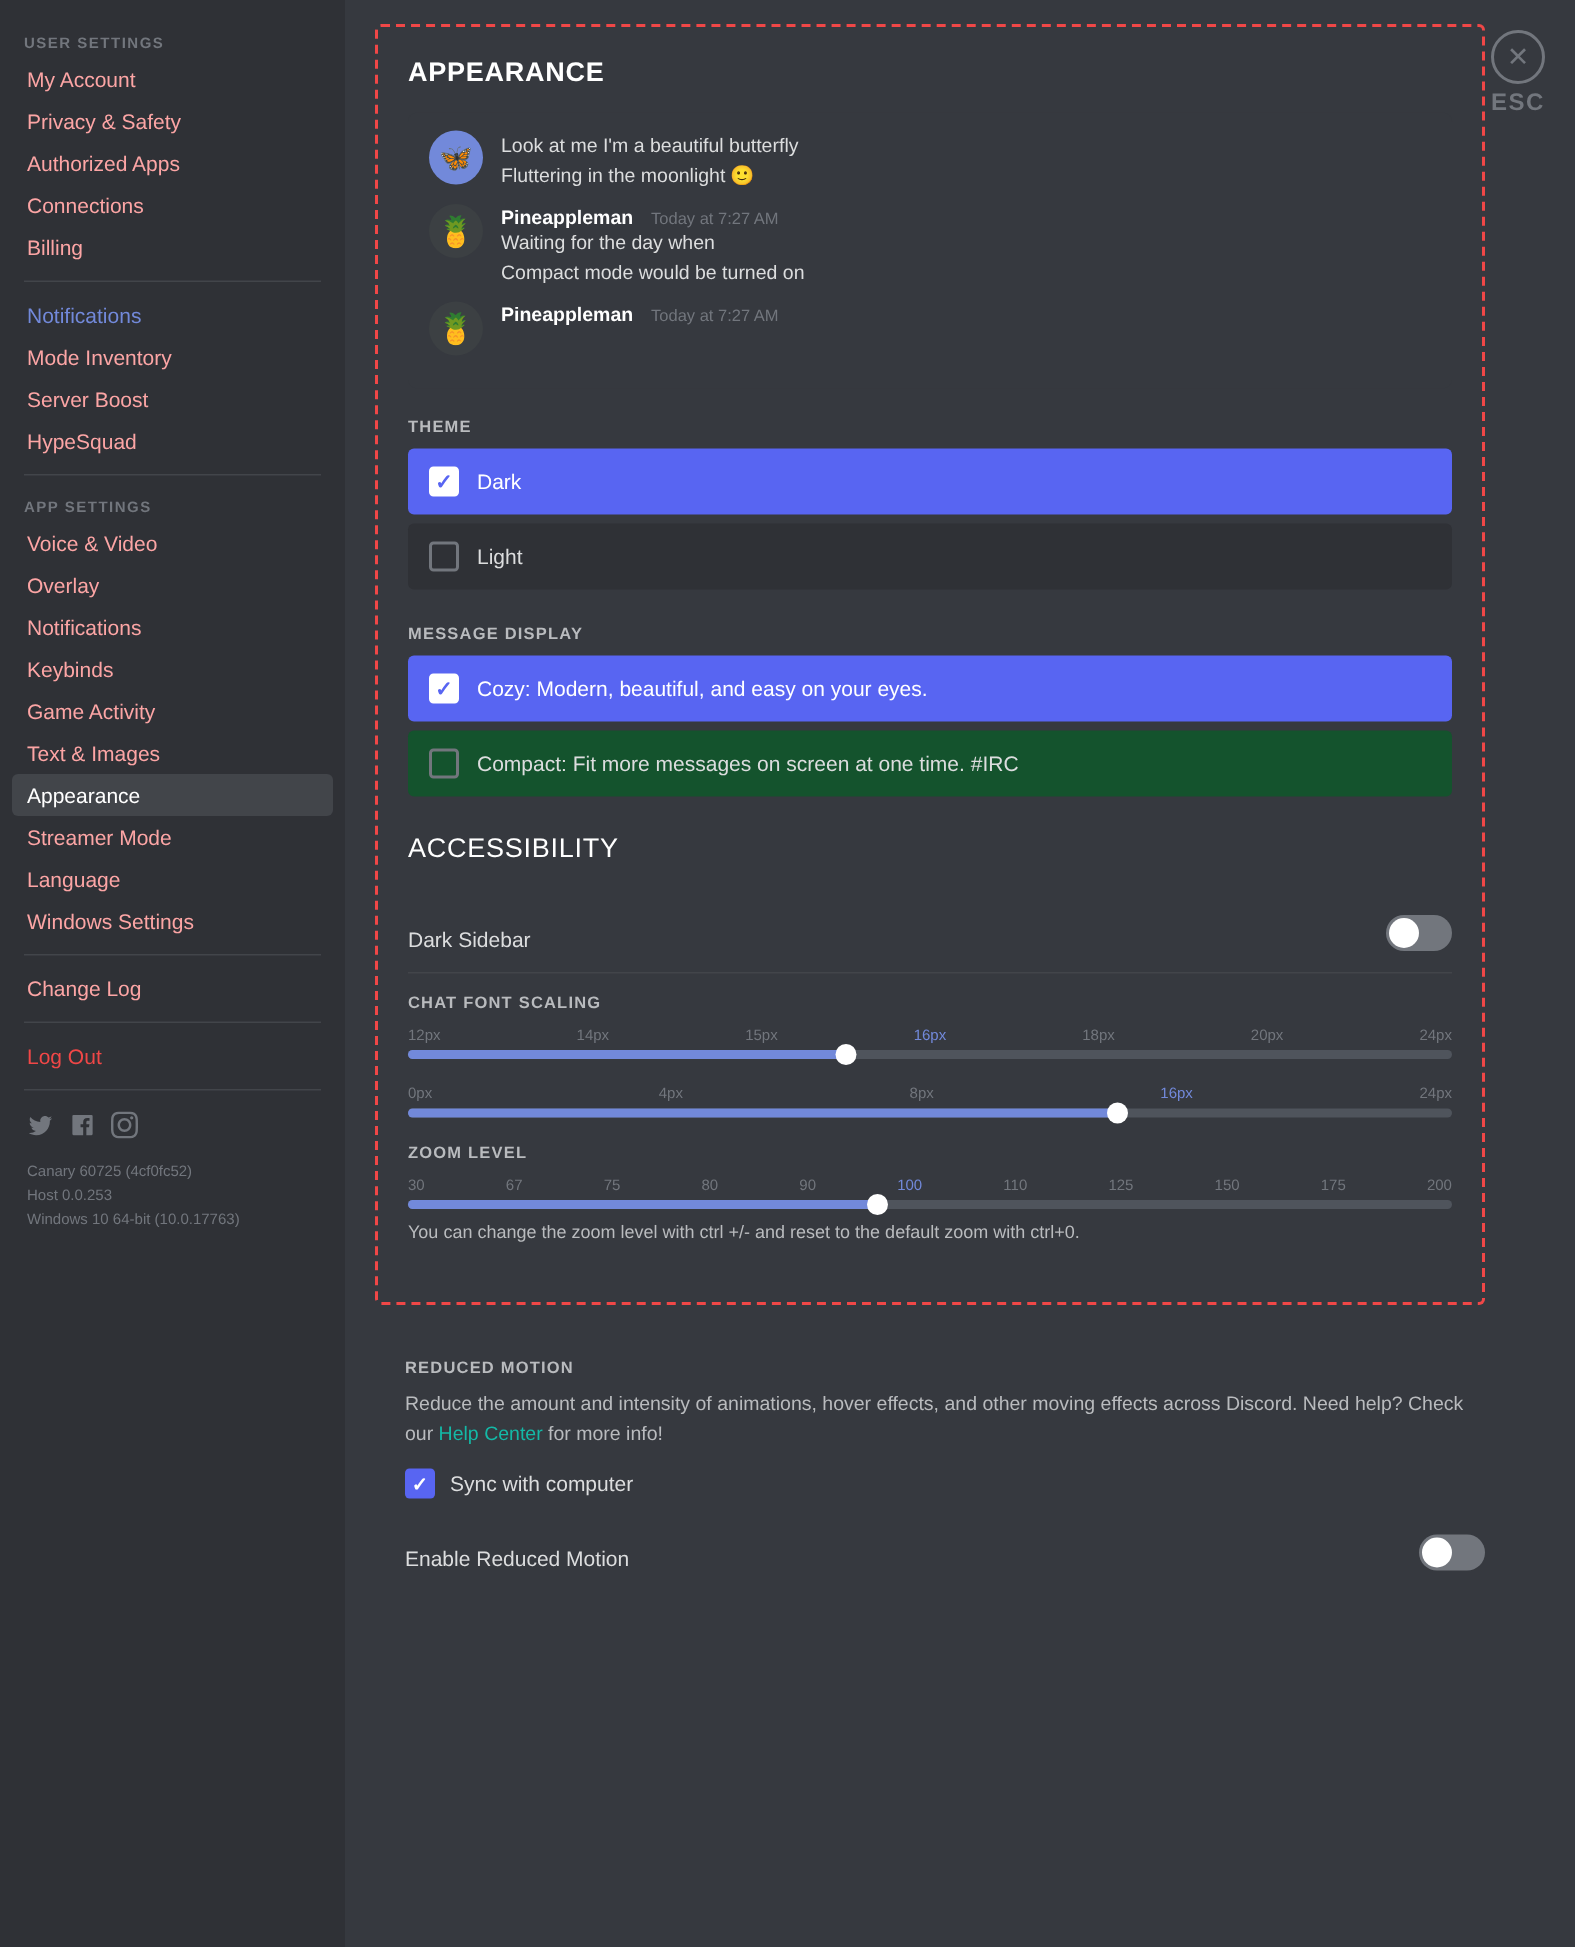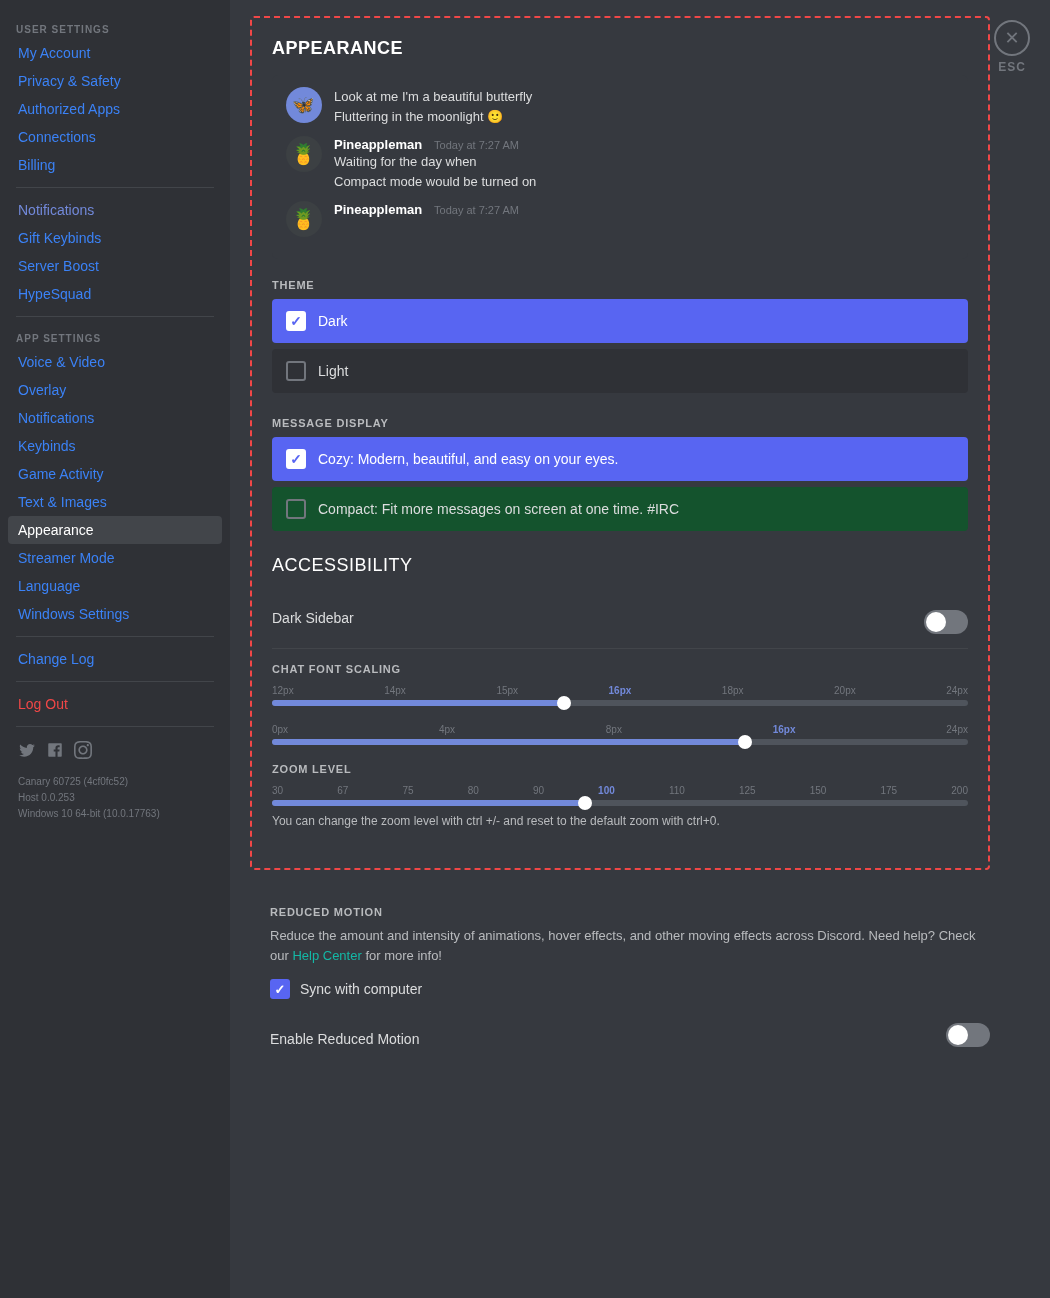--- a/index.html
+++ b/index.html
@@ -27,21 +27,21 @@
       font-size: 10px;
       font-weight: 700;
       letter-spacing: 1px;
       text-transform: uppercase;
       padding: 8px 8px 4px 8px;
     }
     .sidebar-item {
       display: block;
       padding: 6px 10px;
       border-radius: 4px;
-      color: #3b82f6;
+      color: #fca5a5;
       font-size: 14px;
       cursor: pointer;
       user-select: none;
     }
     .sidebar-item.active {
       background: #42454a;
       color: #fff;
     }
     .sidebar-item.subscriptions {
       color: #7289da;
@@ -96,21 +96,21 @@
       border: 2px solid #72767d;
       display: flex;
       align-items: center;
       justify-content: center;
       color: #72767d;
       font-size: 18px;
       cursor: pointer;
     }
     .esc-label {
       color: #72767d;
-      font-size: 12px;
+      font-size: 16px;
       font-weight: 700;
       letter-spacing: 1px;
     }
 
     
     .appearance-box {
       border: 2px dashed #f04747;
       margin: 16px 60px 16px 20px;
       padding: 20px 20px 20px 20px;
       border-radius: 4px;
@@ -262,21 +262,21 @@
     .accessibility-title {
       color: #fff;
       font-size: 18px;
       font-weight: 400;
       text-transform: uppercase;
       letter-spacing: 0.5px;
       margin-bottom: 30px;
     }
     .accessibility-row {
       display: flex;
-      align-items: flex-start;
+      align-items: flex-end;
       justify-content: space-between;
       padding: 4px 0 14px 0;
       border-bottom: 1px solid #42454a;
       margin-bottom: 14px;
     }
     .accessibility-label {
       color: #dcddde;
       font-size: 14px;
     }
     .toggle {
@@ -315,21 +315,21 @@
       justify-content: space-between;
       margin-bottom: 4px;
     }
     .slider-tick-label {
       color: #72767d;
       font-size: 10px;
       text-align: center;
     }
     .slider-tick-label.active-tick {
       color: #7289da;
-      font-weight: 700;
+      font-weight: 400;
     }
     .slider-bar {
       height: 6px;
       border-radius: 3px;
       background: #4f545c;
       position: relative;
       margin-bottom: 2px;
     }
     .slider-fill {
       position: absolute;
@@ -419,21 +419,21 @@
 
   <div class="sidebar-item">My Account</div>
   <div class="sidebar-item">Privacy &amp; Safety</div>
   <div class="sidebar-item">Authorized Apps</div>
   <div class="sidebar-item">Connections</div>
   <div class="sidebar-item">Billing</div>
 
   <hr class="sidebar-divider">
 
   <div class="sidebar-item subscriptions">Notifications</div>
-  <div class="sidebar-item">Gift Keybinds</div>
+  <div class="sidebar-item">Mode Inventory</div>
   <div class="sidebar-item">Server Boost</div>
   <div class="sidebar-item">HypeSquad</div>
 
   <hr class="sidebar-divider">
 
   <div class="sidebar-section-label">APP SETTINGS</div>
 
   <div class="sidebar-item">Voice &amp; Video</div>
   <div class="sidebar-item">Overlay</div>
   <div class="sidebar-item">Notifications</div>

